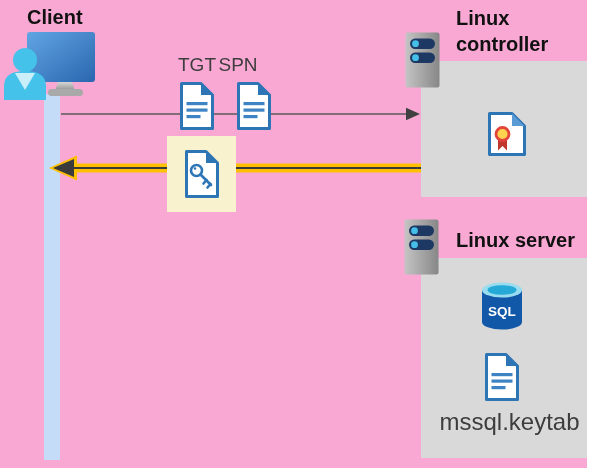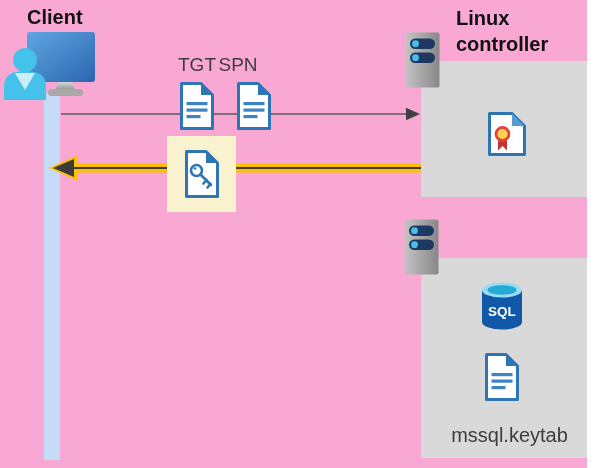--- a/index.html
+++ b/index.html
@@ -123,31 +123,32 @@
           <stop offset="1" stop-color="#878787"></stop>
       </linearGradient>
     </defs>
     <rect x="0.5" y="0.5" width="34" height="55" rx="2" fill="url(#gradSrv2)"></rect>
     <rect x="5" y="6.5" width="25" height="10.5" rx="5.2" fill="#1E3864"></rect>
     <circle cx="10.5" cy="11.7" r="3.4" fill="#45BEE8"></circle>
     <rect x="5" y="20.5" width="25" height="10.5" rx="5.2" fill="#1E3864"></rect>
     <circle cx="10.5" cy="25.7" r="3.4" fill="#45BEE8"></circle>
   </svg>
 
+  <div class="abs heading" style="left:456px;top:227px;width:140px;">Linux server</div>
 
   <svg class="abs" style="left:481px;top:281px;" width="42" height="50" viewBox="0 0 42 50">
     <path d="M1,9 L1,41 A20,7.5 0 0 0 41,41 L41,9 Z" fill="#1158A8"></path>
     <ellipse cx="21" cy="9" rx="20" ry="7.5" fill="#9ADCEF"></ellipse>
     <ellipse cx="21" cy="9" rx="14.5" ry="4.8" fill="#25A9D6"></ellipse>
     <text x="21" y="35" text-anchor="middle" font-size="13.5" font-weight="bold" fill="#ffffff" font-family="Liberation Sans, sans-serif">SQL</text>
   </svg>
 
   <svg class="abs" style="left:483px;top:352px;" width="38" height="50" viewBox="0 0 36 50">
     <path d="M2.5,2.5 H22 L33.5,14 V47.5 H2.5 Z" fill="#ffffff" stroke="#2E75B6" stroke-width="3" stroke-linejoin="round"></path>
     <path d="M22,2.5 V14 H33.5 Z" fill="#2E75B6"></path>
     <rect x="7.5" y="21" width="21" height="3.2" fill="#3E83C4"></rect>
     <rect x="7.5" y="27.5" width="21" height="3.2" fill="#3E83C4"></rect>
     <rect x="7.5" y="34" width="14" height="3.2" fill="#3E83C4"></rect>
   </svg>
 
-  <div class="abs sublabel center" style="left:421px;top:424px;width:177px;font-size:20px;">mssql.keytab</div>
+  <div class="abs sublabel center" style="left:421px;top:408px;width:177px;font-size:24px;">mssql.keytab</div>
 
 </div>
 
 </body></html>

